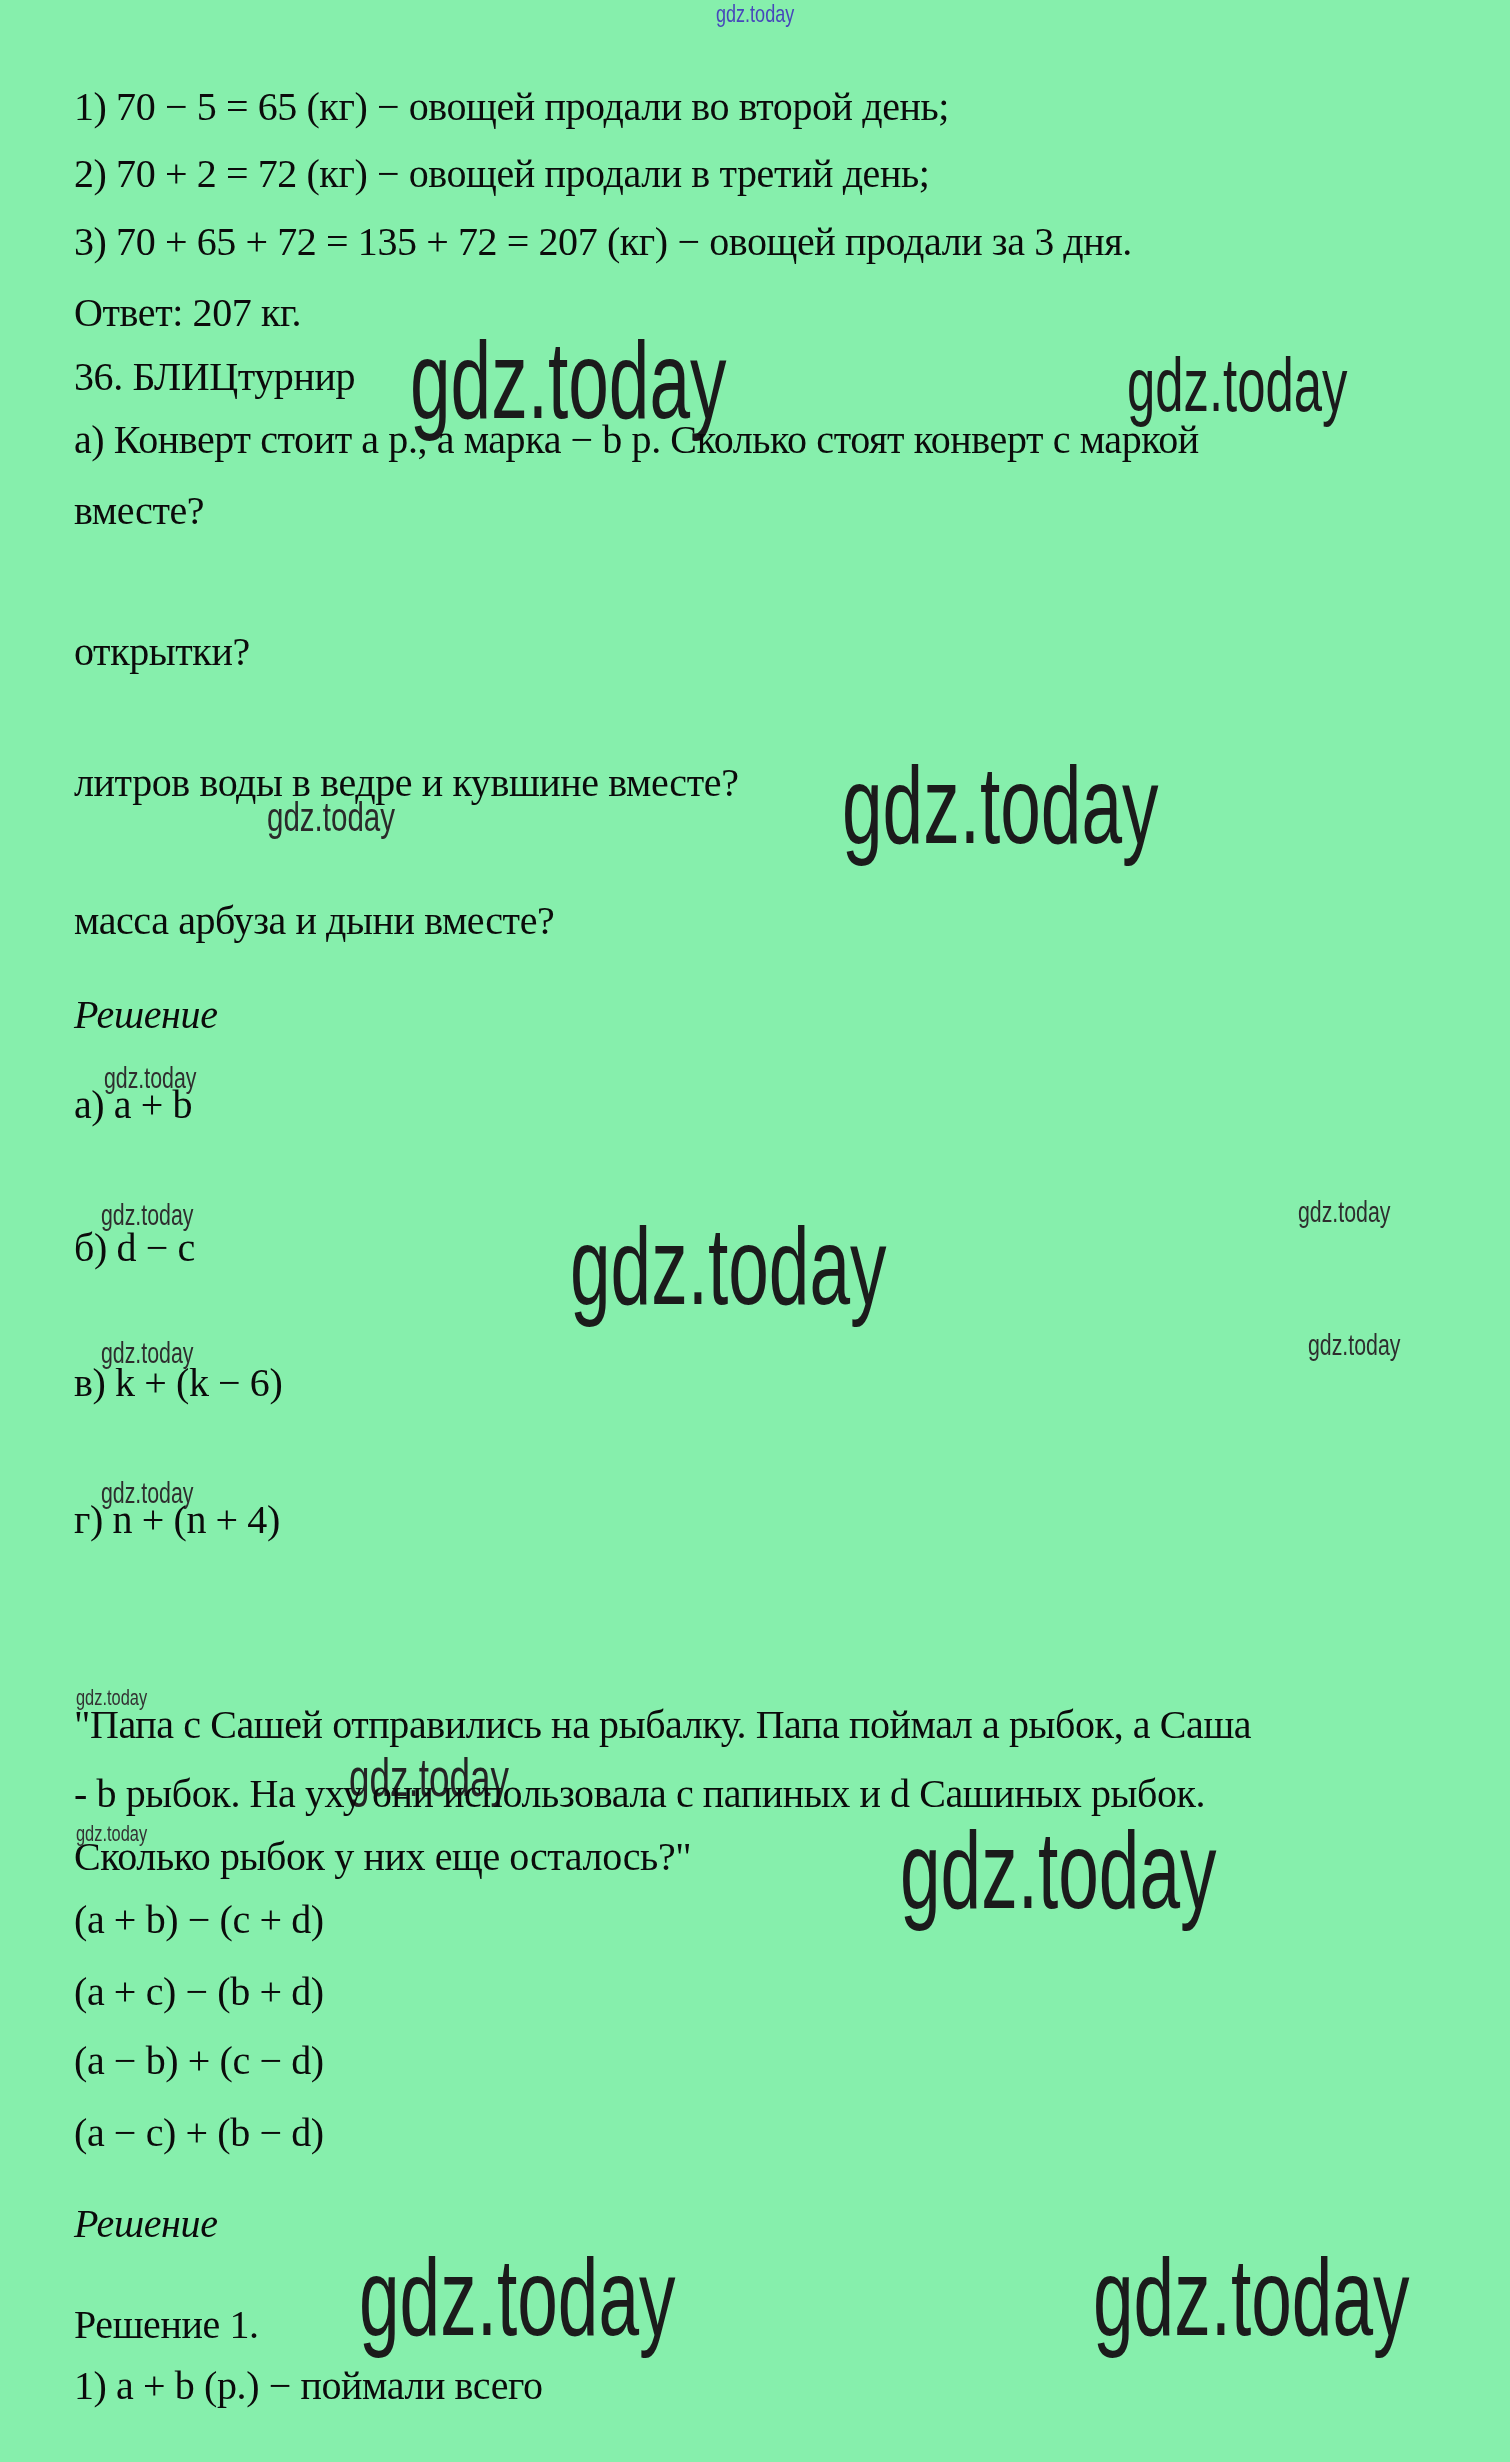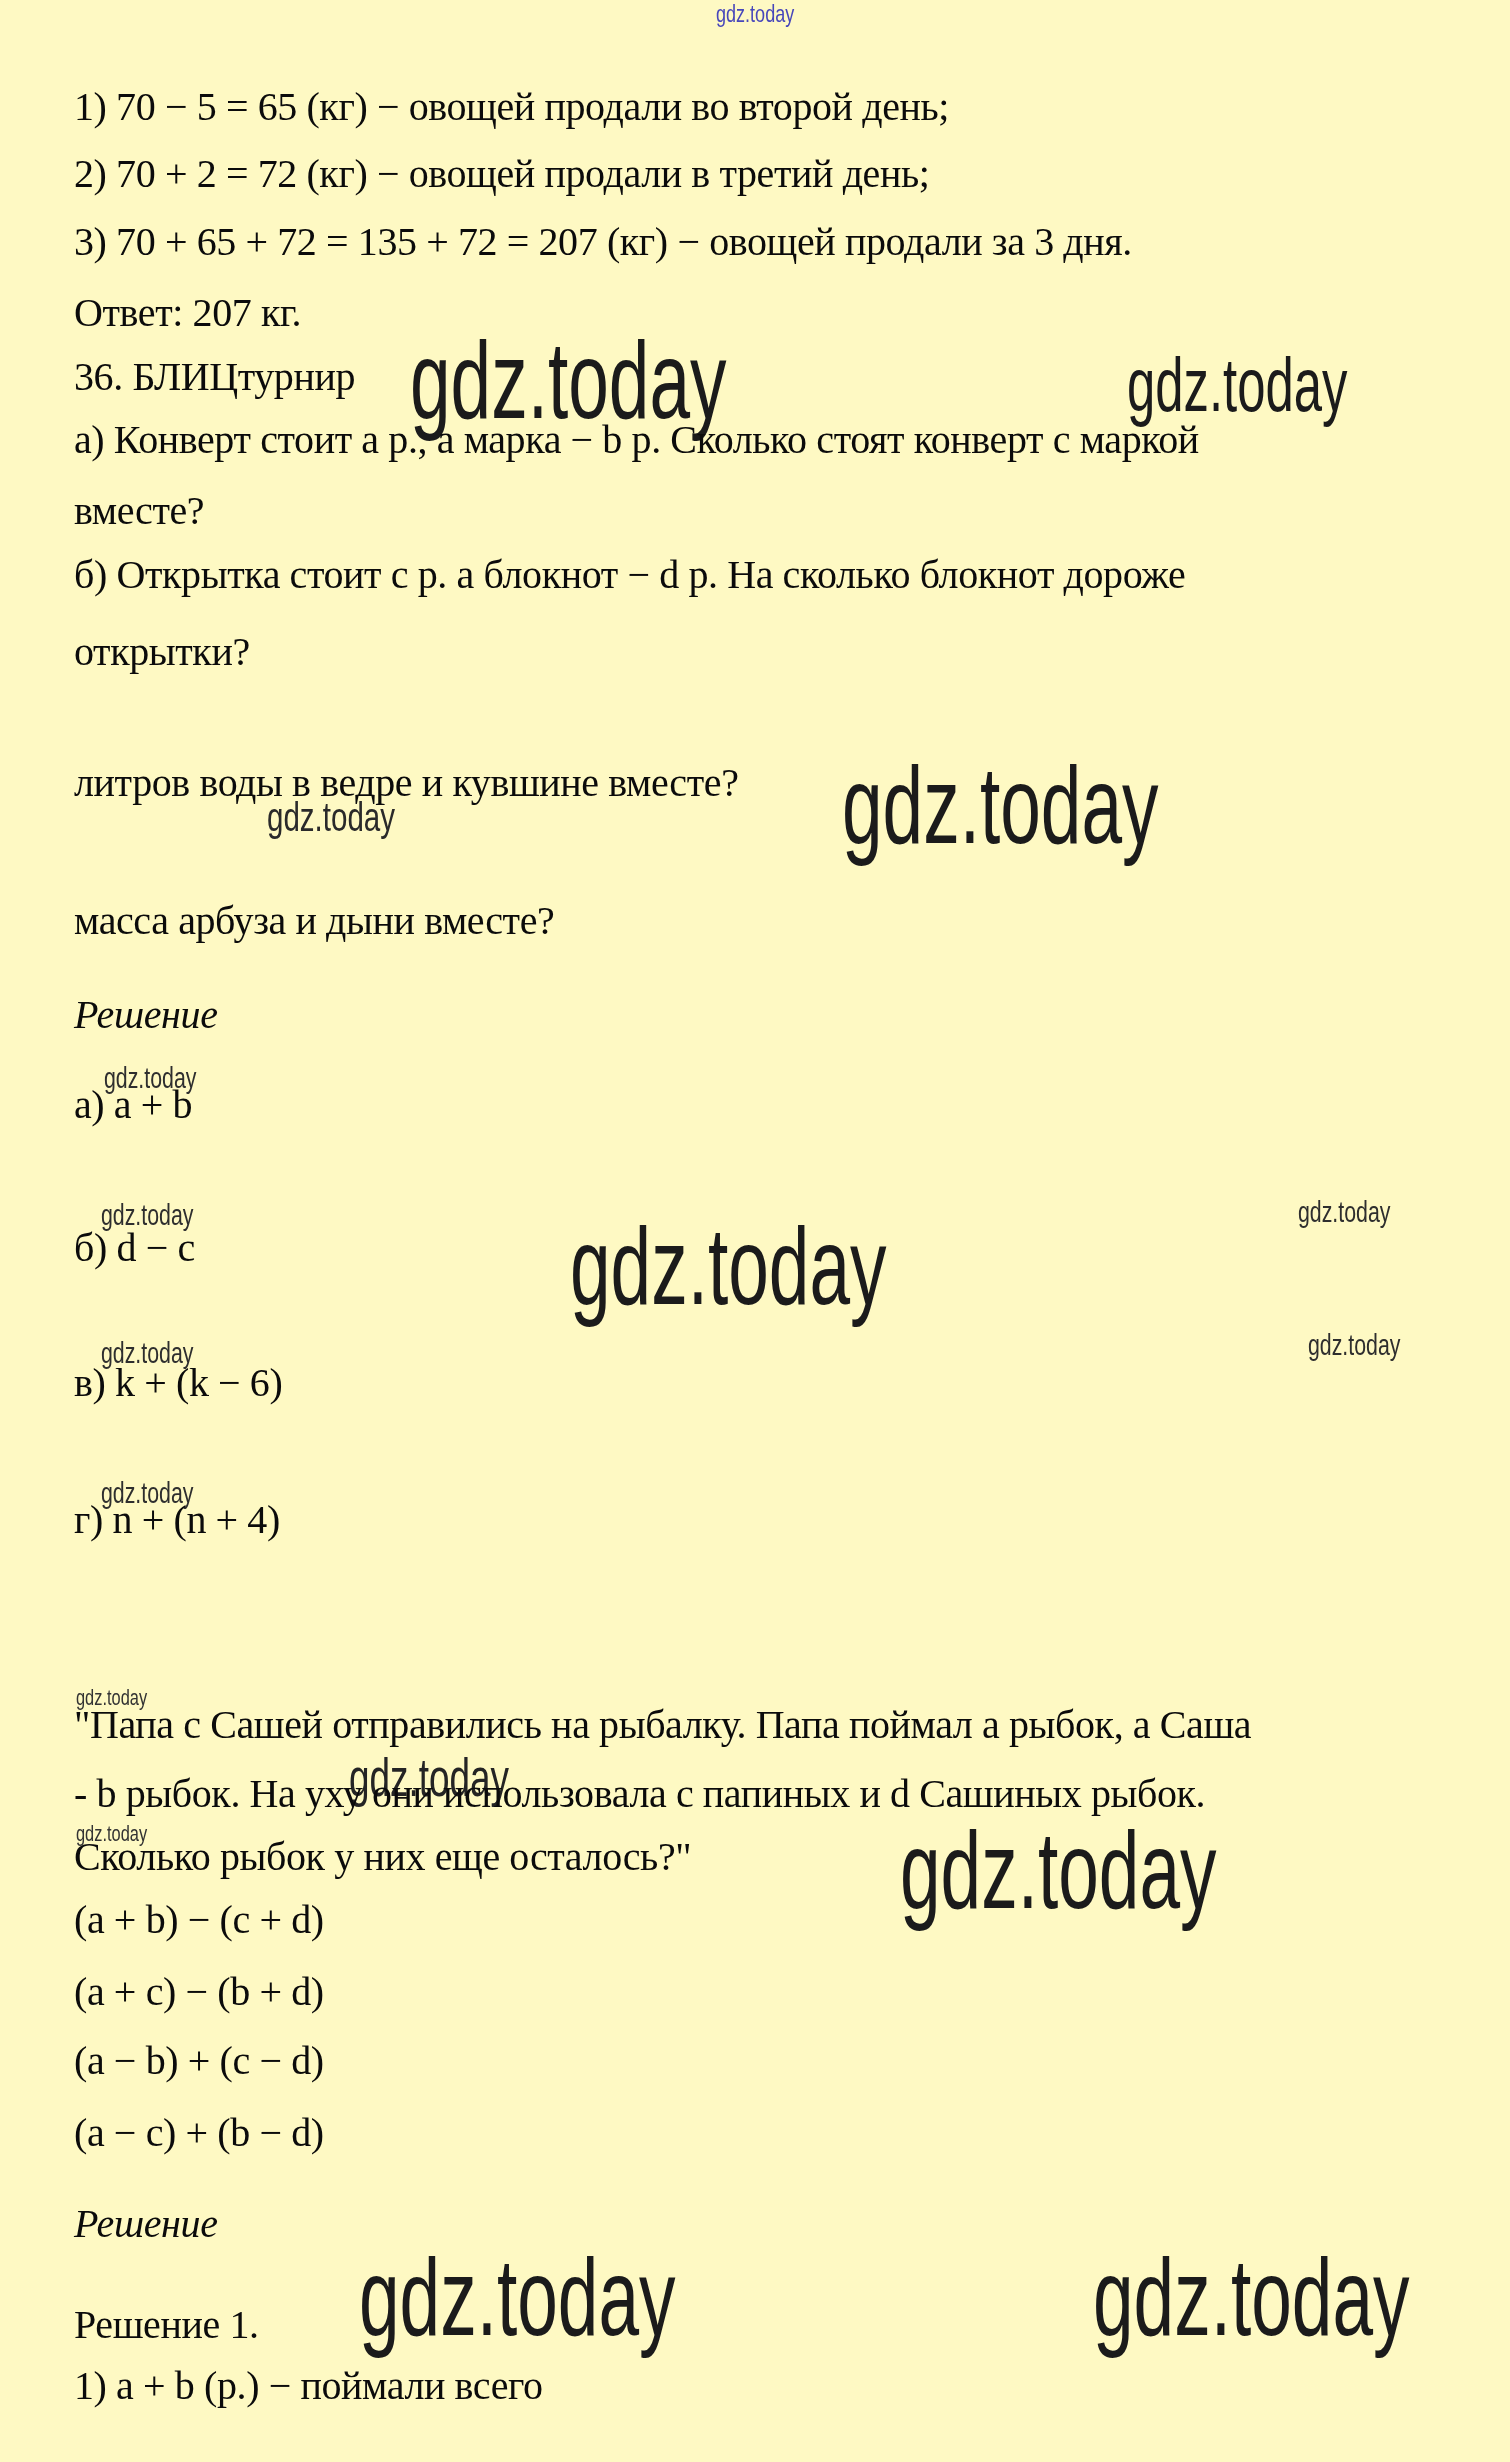--- a/index.html
+++ b/index.html
@@ -1,19 +1,19 @@
 <!DOCTYPE html>
 <html style="font-size:12.4px"><head>
 <meta charset="utf-8">
 <style>
   html,body { margin:0; padding:0; background:#ffffff; }
   #page {
     position:relative;
     width:1510px; height:2462px;
-    background:#fef9c3;
+    background:#86efac;
     overflow:hidden;
     font-family:"Liberation Serif", serif;
   }
   .line {
     position:absolute;
     left:74px;
     font-family:"Liberation Serif", serif;
     font-size:40px;
     line-height:1.08;
     color:#0b0b0b;
@@ -48,21 +48,20 @@
   <div class="line" style="top:152px">2) 70 + 2 = 72 (кг) − овощей продали в третий день;</div>
   <div class="line" style="top:220px">3) 70 + 65 + 72 = 135 + 72 = 207 (кг) − овощей продали за 3 дня.</div>
   <div class="line" style="top:291px">Ответ: 207 кг.</div>
 
   <div class="line" style="top:355px">36. БЛИЦтурнир</div>
   <span class="wm wm-big" style="left:410px;  top:326px;">gdz.today</span>
   <span class="wm wm-med80" style="left:1127px; top:348px;">gdz.today</span>
 
   <div class="line" style="top:418px">а) Конверт стоит а р., а марка − b р. Сколько стоят конверт с маркой</div>
   <div class="line" style="top:489px">вместе?</div>
-  <div class="line" style="top:553px">б) Открытка стоит с р. а блокнот − d р. На сколько блокнот дороже</div>
   <div class="line" style="top:630px">открытки?</div>
   <div class="line" style="top:761px">литров воды в ведре и кувшине вместе?</div>
   <span class="wm wm-big" style="left:842px; top:751px;">gdz.today</span>
   <span class="wm wm-med46" style="left:267px;  top:796px;">gdz.today</span>
   <div class="line" style="top:899px">масса арбуза и дыни вместе?</div>
 
   <div class="line italic" style="top:993px">Решение</div>
   <span class="wm wm-sm" style="left:104px; top:1063px;">gdz.today</span>
   <div class="line" style="top:1083px">а) a + b</div>
 

